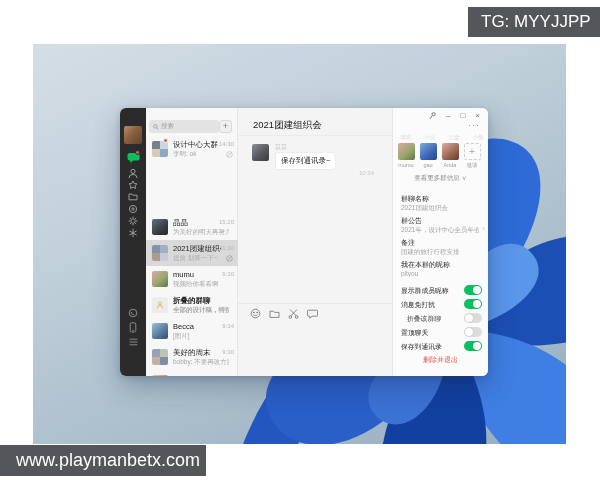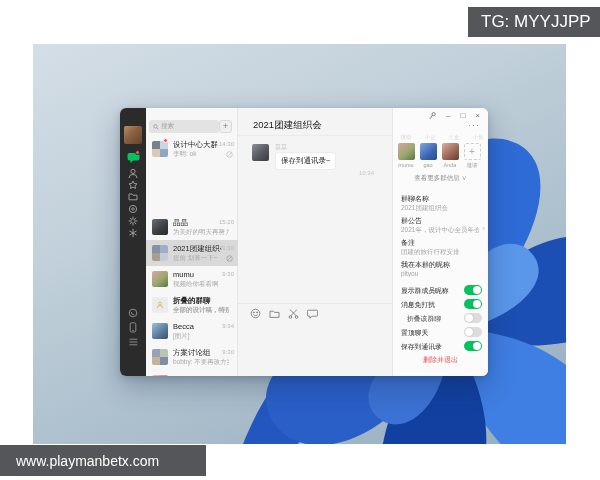--- a/index.html
+++ b/index.html
@@ -2,21 +2,21 @@
 <html><head>
 <meta charset="utf-8">
 <style>
   * { margin:0; padding:0; box-sizing:border-box; }
   html,body { width:600px; height:480px; }
   body { position:relative; background:#ffffff; font-family:"Liberation Sans", sans-serif; overflow:hidden; }
 
   
   .wm { position:absolute; background:#55565a; color:#fff; display:flex; align-items:center; }
   .wm-top { top:7px; left:468px; width:132px; height:30px; font-size:17px; padding-left:13px; }
-  .wm-bottom { top:445px; left:0; width:206px; height:31px; font-size:14px; padding-left:16px; }
+  .wm-bottom { top:445px; left:0; width:206px; height:31px; font-size:18px; padding-left:16px; }
 
   
   .desktop { position:absolute; left:33px; top:44px; width:533px; height:400px;
     background:linear-gradient(155deg,#d4dee6 0%,#c1d0da 35%,#a9bdcb 70%,#96aec0 100%); overflow:hidden; }
   .desktop svg { position:absolute; left:0; top:0; }
 
   
   .window { position:absolute; left:120px; top:108px; width:368px; height:268px;
     background:#f5f5f5; border-radius:6px; overflow:hidden;
     box-shadow:0 10px 28px rgba(20,40,70,.30), 0 2px 6px rgba(20,40,70,.18); }
@@ -277,21 +277,21 @@
 
     <div class="row" style="top:210px;">
       <div class="av p-darron"></div>
       <div class="rtitle">Becca</div>
       <div class="rprev">[图片]</div>
       <div class="rtime">9:34</div>
     </div>
 
     <div class="row" style="top:236px;">
       <div class="av g2"></div>
-      <div class="rtitle">方案讨论组</div>
+      <div class="rtitle">美好的周末</div>
       <div class="rprev">bobby: 不要再改方案了</div>
       <div class="rtime">9:30</div>
     </div>
 
     <div class="row" style="top:262px;">
       <div class="av p-becca"></div>
       <div class="rtitle">Becca</div>
       <div class="rtime">8:20</div>
     </div>
   </div>

